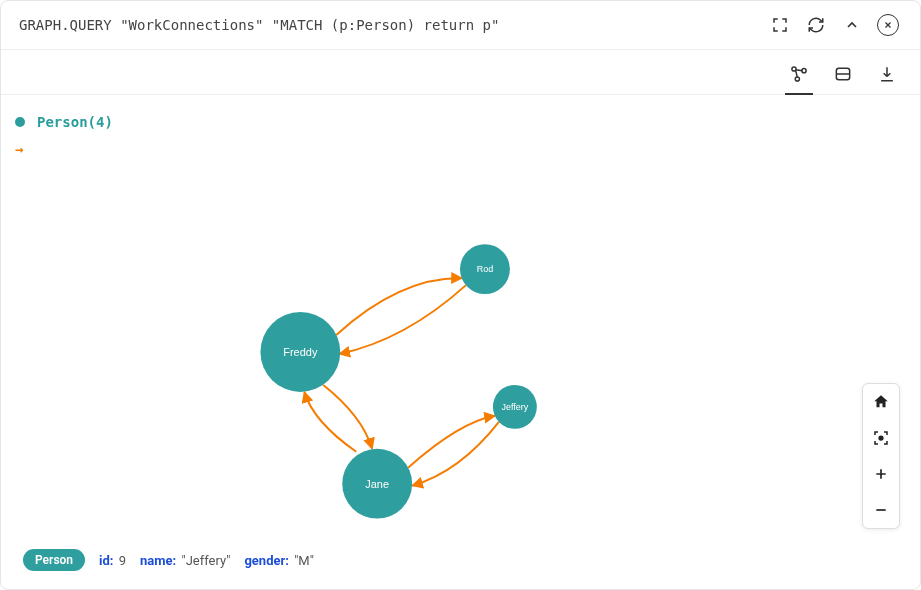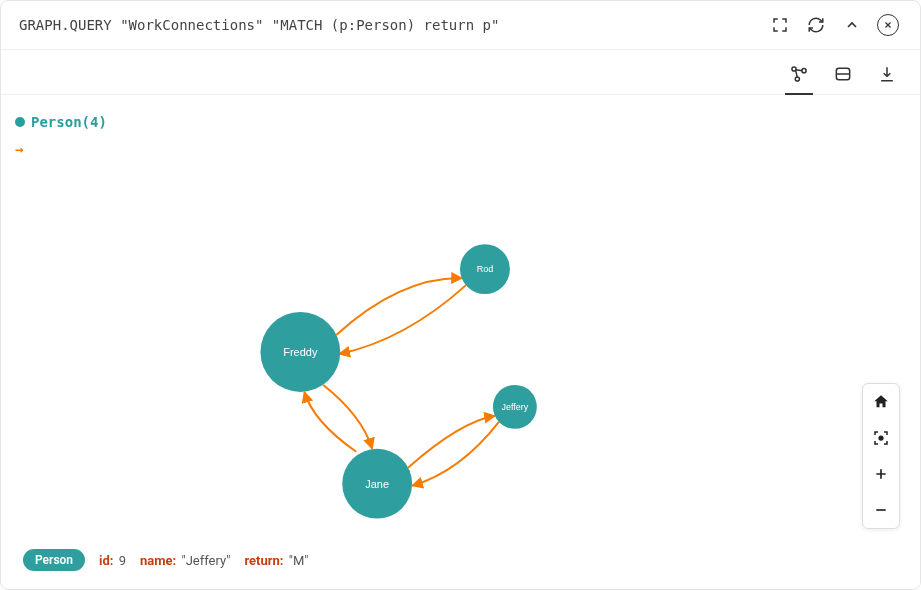--- a/index.html
+++ b/index.html
@@ -46,21 +46,21 @@
   .tabbar .tab.active::after {
     content:""; position:absolute; bottom:-7px; left:-3px; right:-3px; height:2px; background:#333;
   }
   .body { flex:1; position: relative; }
   .legend {
     position: absolute; top: 14px; left: 14px;
     font-family: "Menlo","Consolas",monospace;
     font-size: 14px; font-weight: bold;
     line-height: 1.9;
   }
-  .legend .node-row { color: #2a9d9d; display:flex;align-items:center;gap:6px;}
+  .legend .node-row { color: #2a9d9d; display:flex;align-items:center;gap:12px;}
   .legend .edge-row { color: #f57c00; display:flex;align-items:center;gap:6px;}
   .legend .dot { width:10px;height:10px;border-radius:50%; background:#2a9d9d; display:inline-block;}
   .legend .arrow { color:#f57c00; font-size:14px; }
   .graph-svg { position:absolute; inset:0; width:100%; height:100%; }
   .zoombox {
     position:absolute; right:20px; bottom:60px;
     width:38px; background:#fff; border:1px solid #ddd; border-radius:6px;
     box-shadow: 0 1px 4px rgba(0,0,0,0.08);
     display:flex; flex-direction:column;
   }
@@ -70,21 +70,21 @@
   }
   .footer {
     position:absolute; left:22px; bottom:18px;
     display:flex; align-items:center; gap:14px;
     font-size:13px; color:#555;
   }
   .footer .badge {
     background:#2f9e9e; color:#fff; font-size:12px; font-weight:600;
     padding:4px 12px; border-radius:12px;
   }
-  .footer b { color:#c2410c; font-weight:700; margin-right:2px;}
+  .footer b { color:#1d4ed8; font-weight:700; margin-right:2px;}
   .node-circle { fill:#2f9e9e; }
   .node-label { fill:#fff; font-size:11px; font-family:-apple-system,sans-serif; text-anchor:middle; dominant-baseline:central; }
   .node-label.sm { font-size:9px; }
   .edge { stroke:#f57c00; stroke-width:2; fill:none; }
 </style>
 </head>
 <body>
 
 <div class="panel">
 
@@ -204,17 +204,17 @@
         <svg width="16" height="16" viewBox="0 0 24 24" fill="none" stroke="currentColor" stroke-width="2.5">
             <path d="M5 12h14"></path>
           </svg>
       </div>
     </div>
 
     <div class="footer">
       <span class="badge">Person</span>
       <span><b>id:</b> <span>9</span></span>
       <span><b>name:</b> <span>"Jeffery"</span></span>
-      <span><b>return:</b> <span>"M"</span></span>
+      <span><b>gender:</b> <span>"M"</span></span>
     </div>
 
   </div>
 </div>
 
 </body></html>

